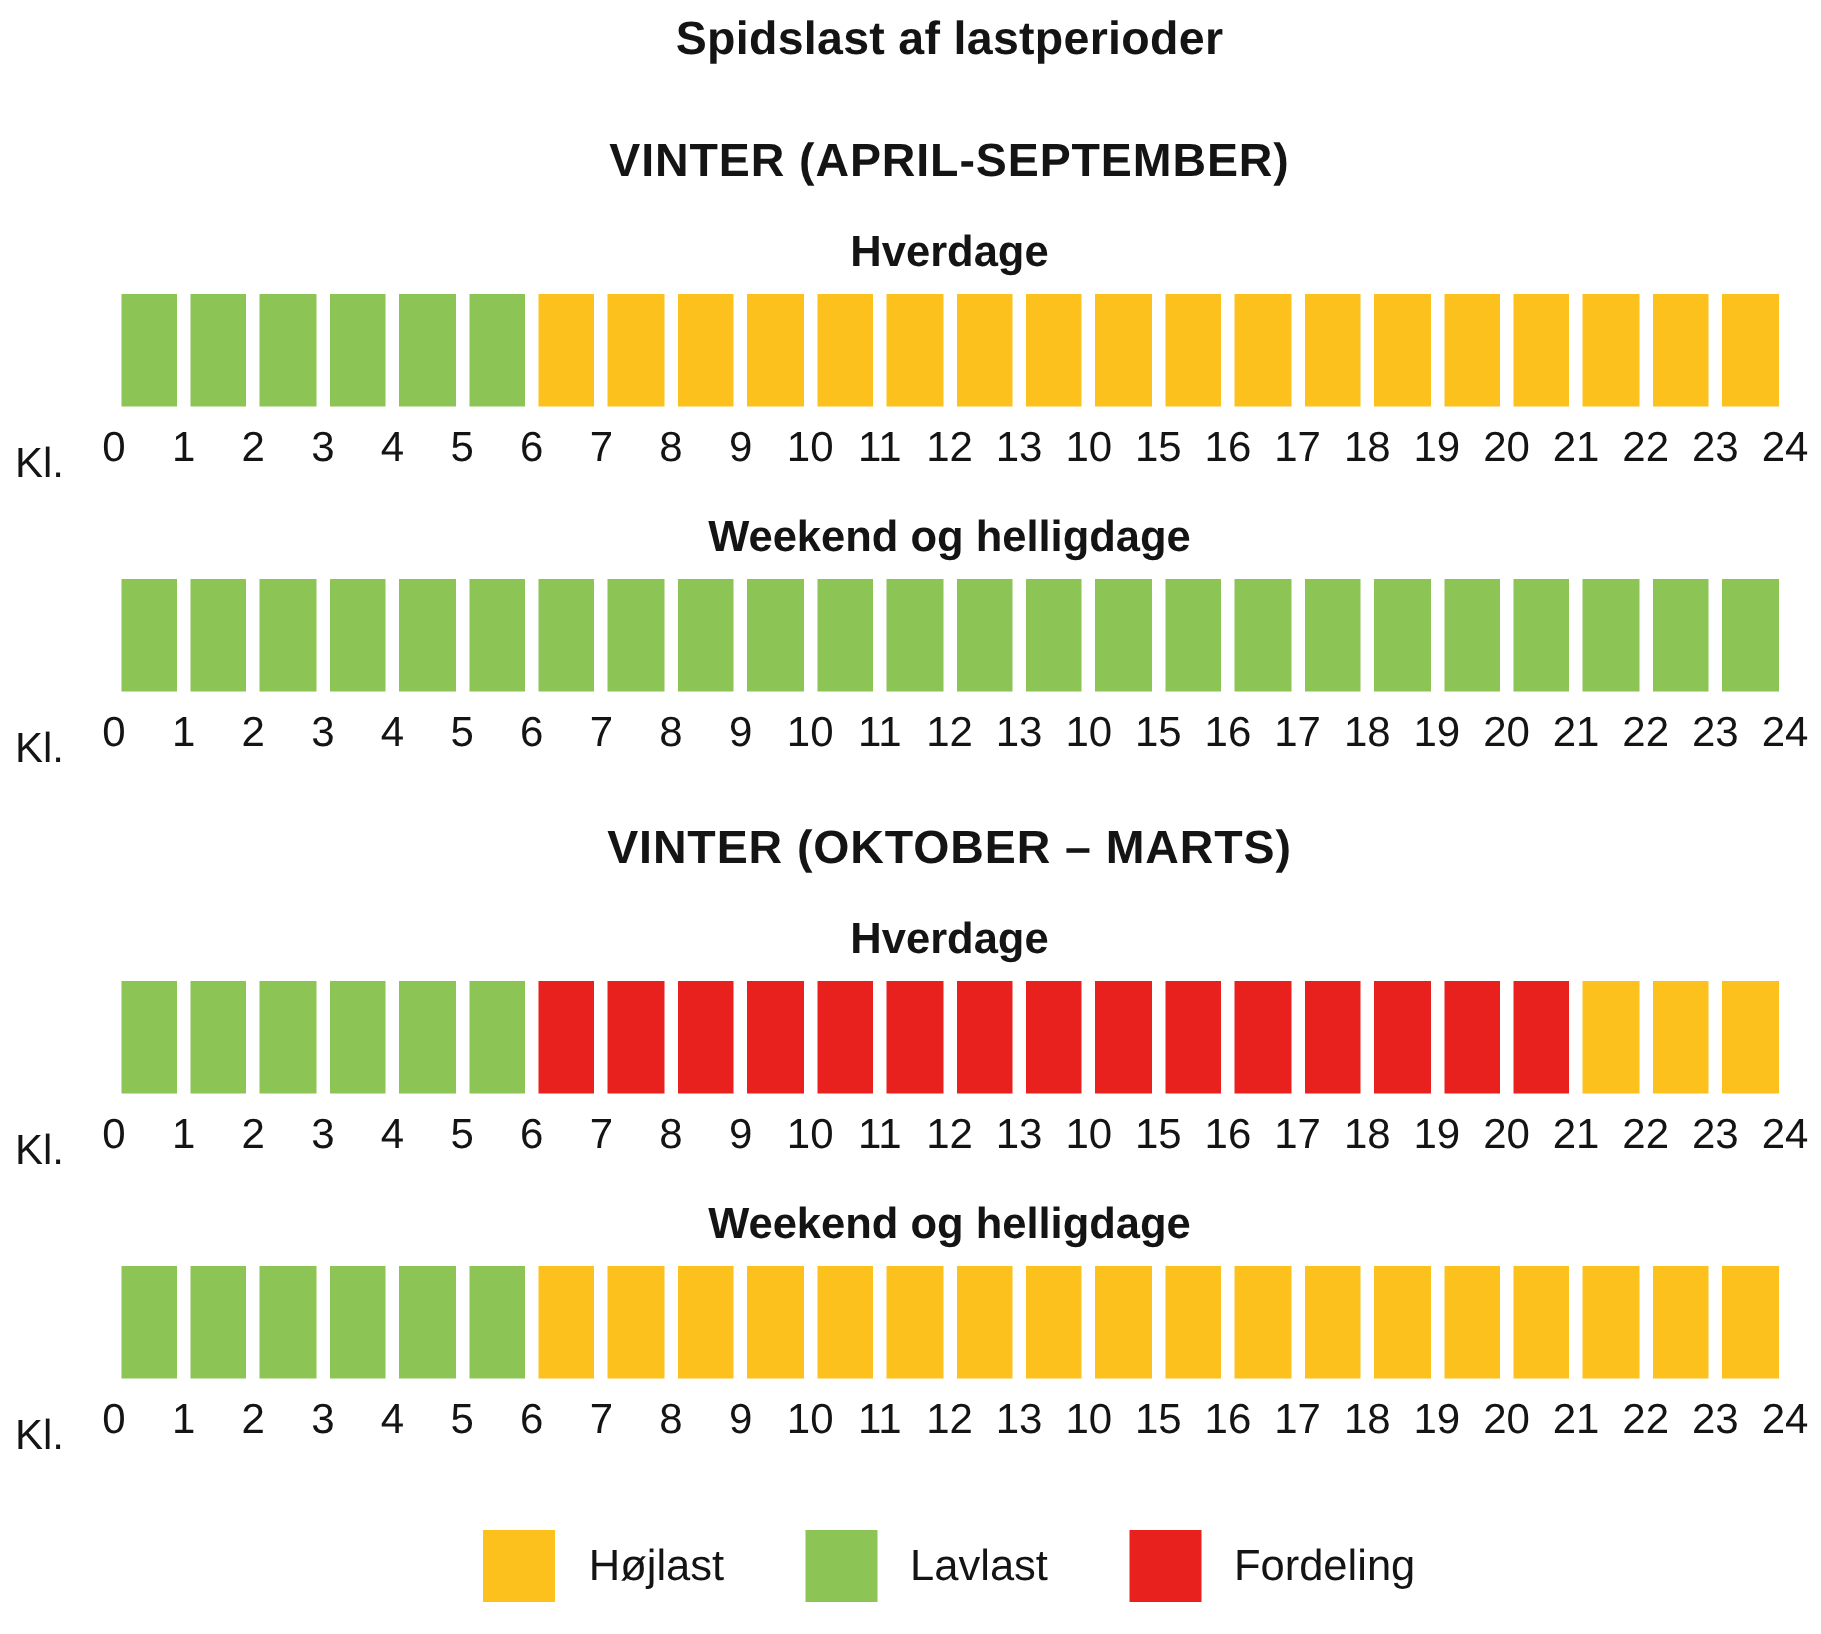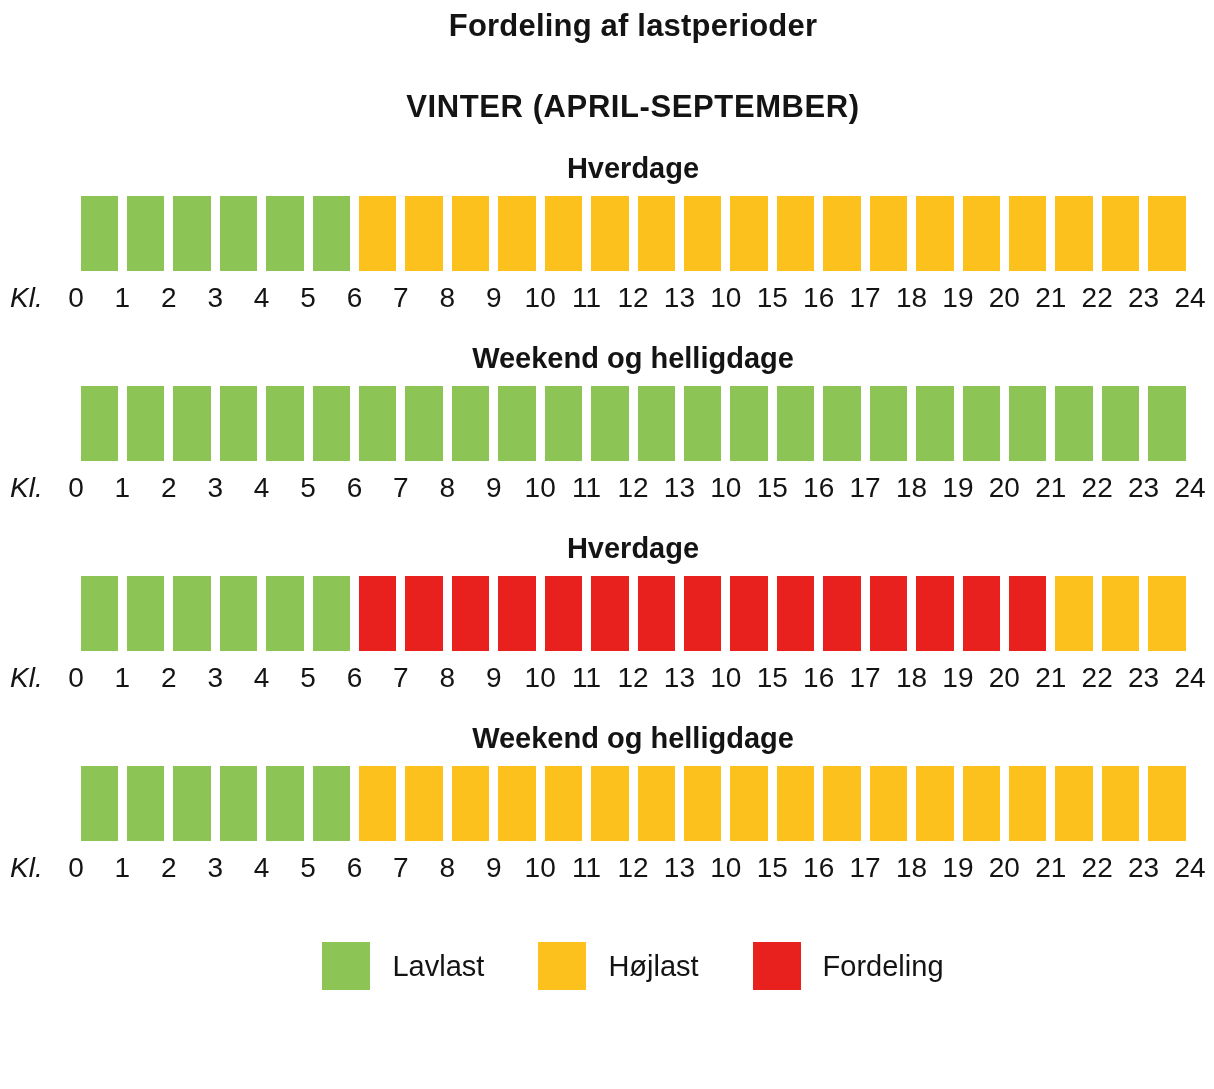--- a/index.html
+++ b/index.html
@@ -57,23 +57,22 @@
   .axis {
     position: relative;
     margin-top: 9px;
     height: 36px;
     font-size: 28px;
     line-height: 36px;
   }
   .kl {
     position: absolute;
     left: -66px;
-    top: 0;
+    top: 11px;
     white-space: nowrap;
-    font-style: italic;
   }
   .ticks {
     position: absolute;
     left: 0; right: 0; top: 0; bottom: 0;
   }
   .tick {
     position: absolute;
     top: 0;
     transform: translateX(-50%);
     white-space: nowrap;
@@ -96,21 +95,21 @@
     width: 48px;
     height: 48px;
     flex: 0 0 auto;
   }
 </style>
 </head>
 <body>
 
 <div class="inner">
 
-  <h1 class="main-title">Fordeling af lastperioder</h1>
+  <h1 class="main-title">Spidslast af lastperioder</h1>
 
   <section class="season season--sommer">
     <h2 class="season-title">VINTER (APRIL-SEPTEMBER)</h2>
 
     <div class="row-block">
       <h3 class="day-title">Hverdage</h3>
       <div class="bars">
           <div class="bar" style="background: rgb(140, 196, 85);"></div>
           <div class="bar" style="background: rgb(140, 196, 85);"></div>
           <div class="bar" style="background: rgb(140, 196, 85);"></div>
@@ -223,20 +222,21 @@
             <span class="tick" style="left: 87.5%;">21</span>
             <span class="tick" style="left: 91.6667%;">22</span>
             <span class="tick" style="left: 95.8333%;">23</span>
             <span class="tick" style="left: 100%;">24</span>
           </div>
       </div>
     </div>
   </section>
 
   <section class="season season--vinter">
+    <h2 class="season-title">VINTER (OKTOBER – MARTS)</h2>
 
     <div class="row-block">
       <h3 class="day-title">Hverdage</h3>
       <div class="bars">
           <div class="bar" style="background: rgb(140, 196, 85);"></div>
           <div class="bar" style="background: rgb(140, 196, 85);"></div>
           <div class="bar" style="background: rgb(140, 196, 85);"></div>
           <div class="bar" style="background: rgb(140, 196, 85);"></div>
           <div class="bar" style="background: rgb(140, 196, 85);"></div>
           <div class="bar" style="background: rgb(140, 196, 85);"></div>
@@ -347,26 +347,26 @@
             <span class="tick" style="left: 91.6667%;">22</span>
             <span class="tick" style="left: 95.8333%;">23</span>
             <span class="tick" style="left: 100%;">24</span>
           </div>
       </div>
     </div>
   </section>
 
   <div class="legend">
       <div class="legend-item">
+        <div class="legend-swatch" style="background: rgb(252, 193, 28);"></div>
+        <span>Højlast</span>
+      </div>
+      <div class="legend-item">
         <div class="legend-swatch" style="background: rgb(140, 196, 85);"></div>
         <span>Lavlast</span>
-      </div>
-      <div class="legend-item">
-        <div class="legend-swatch" style="background: rgb(252, 193, 28);"></div>
-        <span>Højlast</span>
       </div>
       <div class="legend-item">
         <div class="legend-swatch" style="background: rgb(232, 33, 31);"></div>
         <span>Fordeling</span>
       </div>
     </div>
 
 </div>
 
 </body></html>

